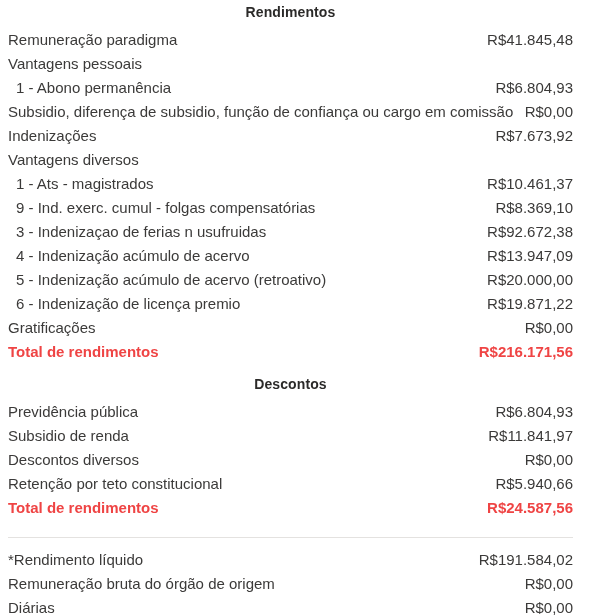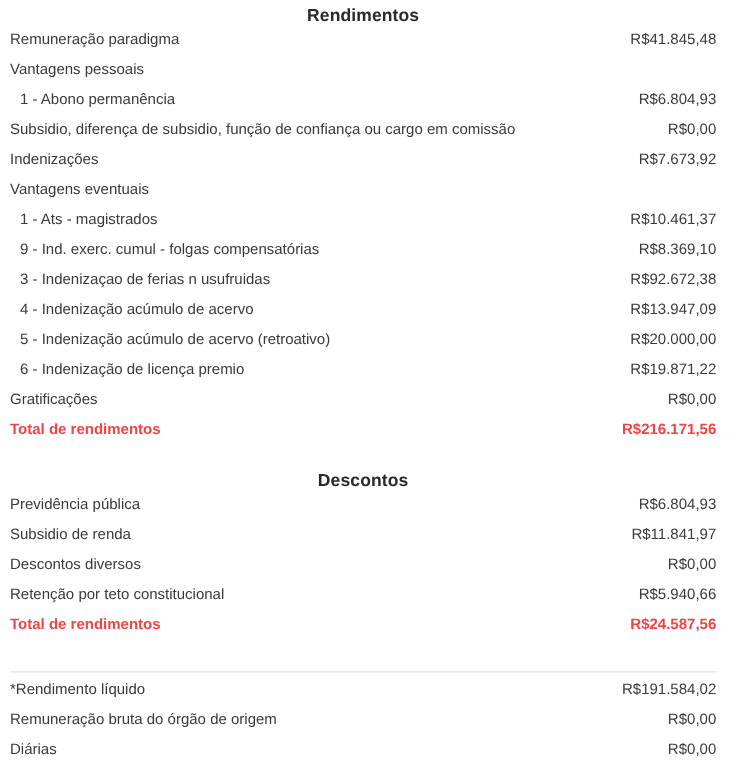--- a/index.html
+++ b/index.html
@@ -24,22 +24,22 @@
     font-size: 14px;
     font-weight: 700;
     color: #2b2a29;
     letter-spacing: 0.1px;
   }
   .section + .section { margin-top: 12px; }
   .row {
     height: 24px;
     display: flex;
     justify-content: space-between;
-    align-items: flex-start;
-    font-size: 12px;
+    align-items: flex-end;
+    font-size: 15px;
   }
   .row .label { white-space: nowrap; }
   .row .value { white-space: nowrap; text-align: right; }
   .row.indent .label { padding-left: 8px; }
   .row.total {
     font-weight: 700;
     color: #ef4444;
   }
   .divider {
     border: none;
@@ -71,21 +71,21 @@
     </div>
     <div class="row">
       <span class="label">Subsidio, diferença de subsidio, função de confiança ou cargo em comissão</span>
       <span class="value">R$0,00</span>
     </div>
     <div class="row">
       <span class="label">Indenizações</span>
       <span class="value">R$7.673,92</span>
     </div>
     <div class="row">
-      <span class="label">Vantagens eventuais</span>
+      <span class="label">Vantagens diversos</span>
       <span class="value"></span>
     </div>
     <div class="row indent">
       <span class="label">1 - Ats - magistrados</span>
       <span class="value">R$10.461,37</span>
     </div>
     <div class="row indent">
       <span class="label">9 - Ind. exerc. cumul - folgas compensatórias</span>
       <span class="value">R$8.369,10</span>
     </div>

